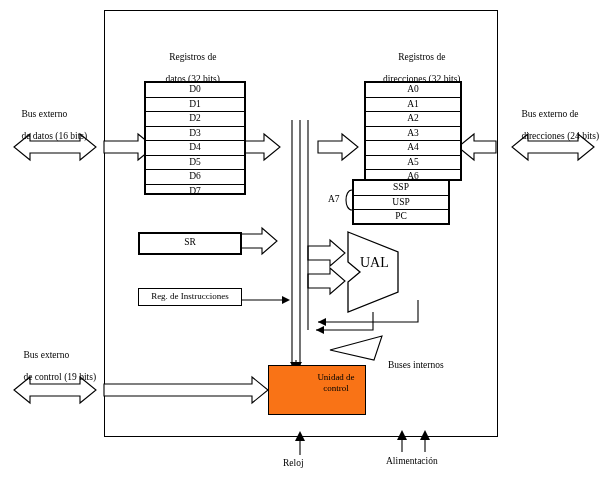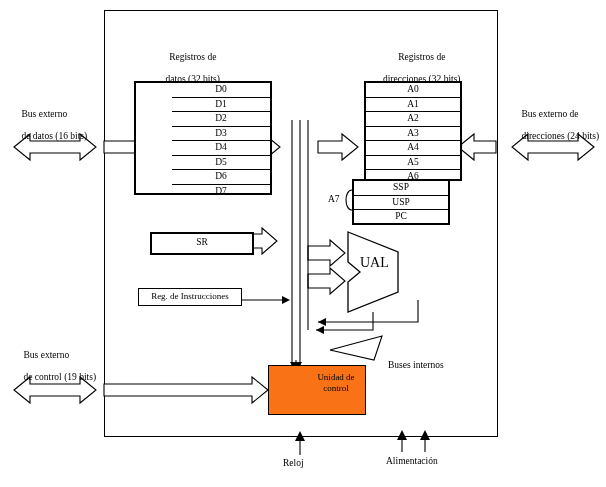--- a/index.html
+++ b/index.html
@@ -77,21 +77,21 @@
       <polygon points="402,430 397,440 407,440" fill="#000" stroke="none"></polygon>
       <line x1="425" y1="452" x2="425" y2="437"></line>
       <polygon points="425,430 420,440 430,440" fill="#000" stroke="none"></polygon>
     </g>
   </svg>
 
   <div class="lbl ctr" style="left:140px;top:41px;width:96px;">
     <span>Registros de</span><br>
     <span>datos (32 bits)</span>
   </div>
-  <div class="regbox bold-b" style="left:134px;top:81px;width:98px;height:110px;padding-left:36px;">
+  <div class="regbox bold-b" style="left:144px;top:81px;width:98px;height:110px;">
     <div class="regrow">D0</div>
     <div class="regrow">D1</div>
     <div class="regrow">D2</div>
     <div class="regrow">D3</div>
     <div class="regrow">D4</div>
     <div class="regrow">D5</div>
     <div class="regrow">D6</div>
     <div class="regrow">D7</div>
   </div>
 
@@ -108,21 +108,21 @@
     <div class="regrow">A5</div>
     <div class="regrow">A6</div>
   </div>
   <div class="regbox bold-b" style="left:352px;top:179px;width:94px;height:42px;">
     <div class="regrow">SSP</div>
     <div class="regrow">USP</div>
     <div class="regrow">PC</div>
   </div>
   <div class="lbl" style="left:328px;top:194px;">A7</div>
 
-  <div class="srbox" style="left:150px;top:232px;width:100px;height:19px;">SR</div>
+  <div class="srbox" style="left:138px;top:232px;width:100px;height:19px;">SR</div>
 
   <div class="ribox" style="left:138px;top:288px;width:102px;height:16px;">Reg. de Instrucciones</div>
 
   <div class="lbl" style="left:360px;top:257px;font-size:14px;">UAL</div>
 
   <div class="ucbox" style="left:268px;top:365px;width:58px;height:42px;">
     <span>Unidad de</span><br>
     <span>control</span>
   </div>
 

